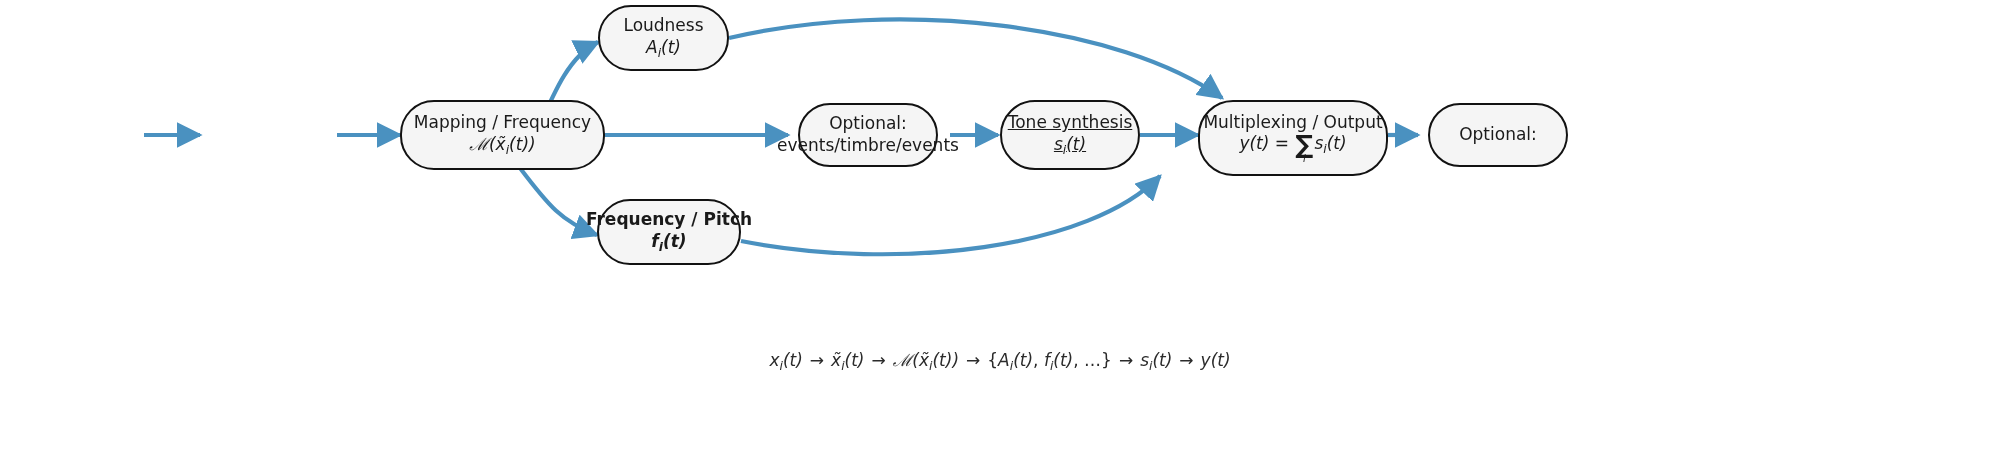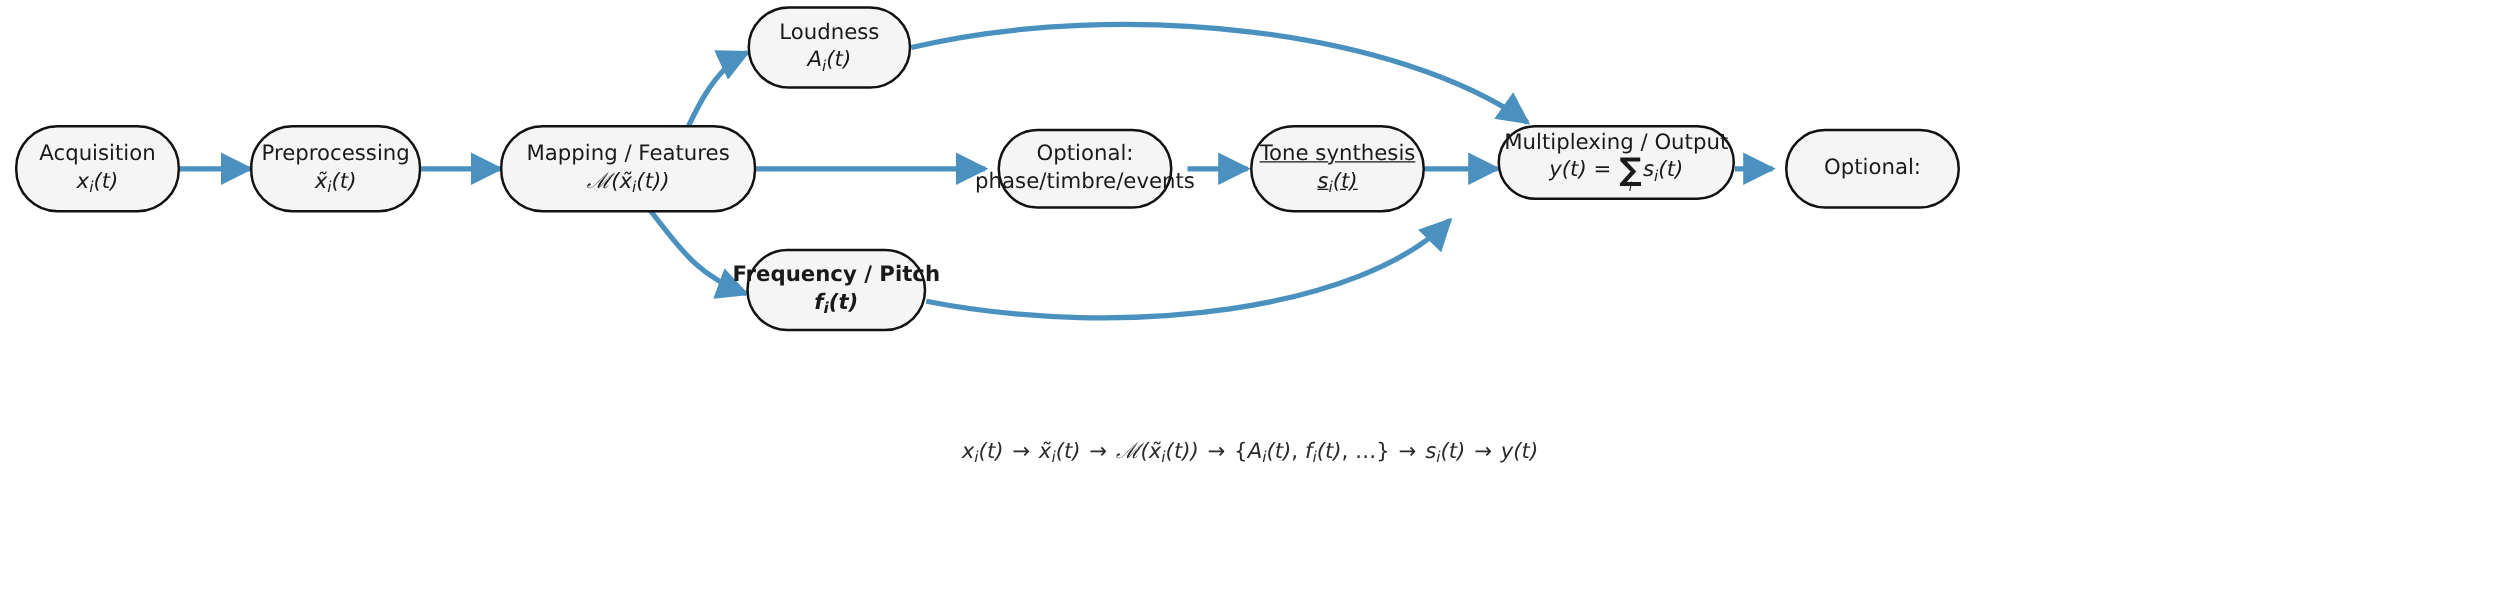--- a/index.html
+++ b/index.html
@@ -51,56 +51,48 @@
       <path d="M 520 168 C 548 205, 562 222, 597 235"></path>
       <line x1="605" y1="135" x2="788" y2="135"></line>
       <line x1="950" y1="135" x2="998" y2="135"></line>
       <path d="M 729 38 C 900 -2, 1120 25, 1222 98"></path>
       <path d="M 741 241 C 900 272, 1090 248, 1160 176"></path>
       <line x1="1140" y1="135" x2="1198" y2="135"></line>
       <line x1="1388" y1="135" x2="1418" y2="135"></line>
     </g>
   </svg>
 
-  <div class="node two" style="left:12px;top:100px;width:132px;height:70px;border-radius:34px;">
-    <span class="l1">Acquisition</span>
-    <span class="l2"><span class="mi">x</span><span class="sub">i</span><span class="mi">(t)</span></span>
-  </div>
 
-  <div class="node two" style="left:200px;top:100px;width:137px;height:70px;border-radius:34px;">
-    <span class="l1">Preprocessing</span>
-    <span class="l2"><span class="mi">x̃</span><span class="sub">i</span><span class="mi">(t)</span></span>
-  </div>
 
   <div class="node two" style="left:400px;top:100px;width:205px;height:70px;border-radius:34px;">
-    <span class="l1">Mapping / Features</span>
+    <span class="l1">Mapping / Frequency</span>
     <span class="l2"><span class="up" style="font-family:'DejaVu Serif',serif;font-style:italic;">ℳ</span><span class="mi">(x̃</span><span class="sub">i</span><span class="mi">(t))</span></span>
   </div>
 
   <div class="node two" style="left:598px;top:5px;width:131px;height:66px;border-radius:33px;">
     <span class="l1">Loudness</span>
     <span class="l2"><span class="mi">A</span><span class="sub">i</span><span class="mi">(t)</span></span>
   </div>
 
   <div class="node two" style="left:597px;top:199px;width:144px;height:66px;border-radius:33px;font-weight:bold;">
     <span class="l1">Frequency / Pitch</span>
     <span class="l2"><span class="mi">f</span><span class="sub">i</span><span class="mi">(t)</span></span>
   </div>
 
   <div class="node two" style="left:798px;top:103px;width:140px;height:64px;border-radius:32px;">
     <span class="l1">Optional:</span>
-    <span class="l1" style="position:relative;z-index:3;">phase/timbre/events</span>
+    <span class="l1" style="position:relative;z-index:3;">events/timbre/events</span>
   </div>
 
   <div class="node two" style="left:1000px;top:100px;width:140px;height:70px;border-radius:35px;text-decoration:underline;">
     <span class="l1">Tone synthesis</span>
     <span class="l2"><span class="mi">s</span><span class="sub">i</span><span class="mi">(t)</span></span>
   </div>
 
-  <div class="node two" style="left:1198px;top:100px;width:190px;height:60px;border-radius:35px;">
+  <div class="node two" style="left:1198px;top:100px;width:190px;height:76px;border-radius:35px;">
     <span class="l1">Multiplexing / Output</span>
     <span class="l2">
       <span class="mi">y(t)</span>&nbsp;<span class="up">=</span>&nbsp;<span class="sumwrap">
           <span class="sig">∑</span>
           <span class="idx">i</span>
         </span><span class="mi">s</span><span class="sub">i</span><span class="mi">(t)</span>
     </span>
   </div>
 
   <div class="node two" style="left:1428px;top:103px;width:140px;height:64px;border-radius:32px;">

